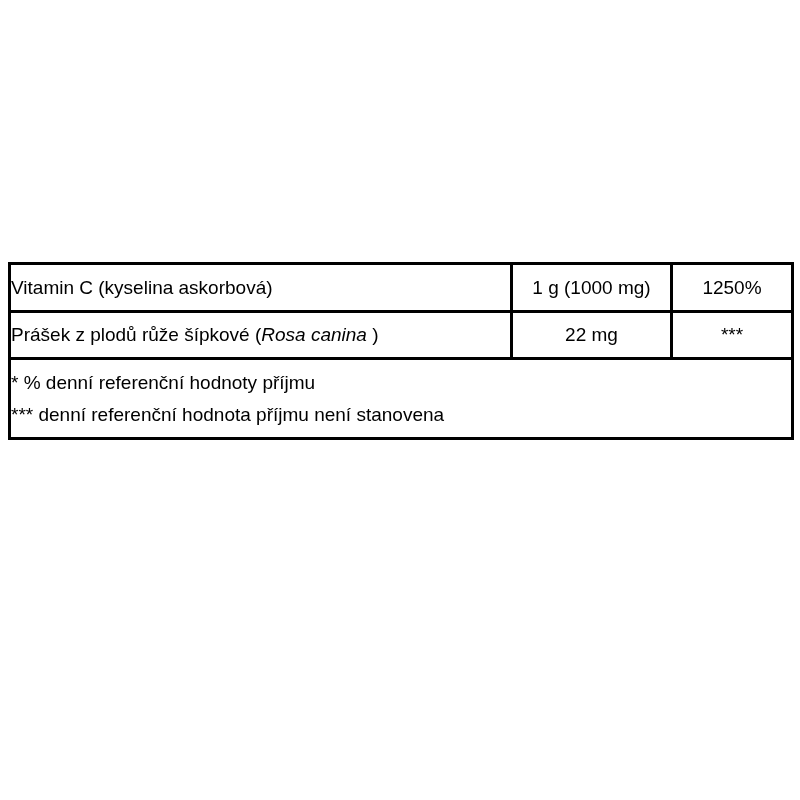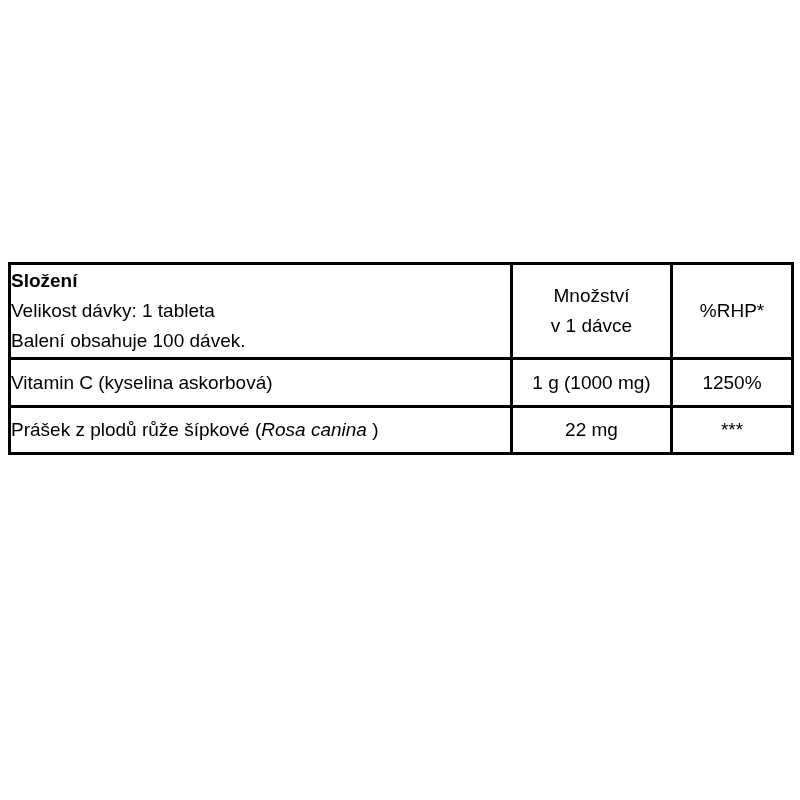--- a/index.html
+++ b/index.html
@@ -56,39 +56,33 @@
 </head>
 <body>
 
 <table class="facts-table">
   <colgroup>
     <col class="c1">
     <col class="c2">
     <col class="c3">
   </colgroup>
   <tbody>
-    <tr class="r-header">
-      <td class="cell-left hdr-lines">
-        <div class="bold">Složení</div>
-        <div>Velikost dávky: 1 tableta</div>
-        <div>Balení obsahuje 100 dávek.</div>
-      </td>
-      <td class="cell-center two-line">
-        <div>Množství</div>
-        <div>v 1 dávce</div>
-      </td>
-      <td class="cell-center">%RHP*</td>
-    </tr>
 
     <tr class="r-item1">
       <td class="cell-left">Vitamin C (kyselina askorbová)</td>
       <td class="cell-center">1 g (1000 mg)</td>
       <td class="cell-center">1250%</td>
     </tr>
 
     <tr class="r-item2">
       <td class="cell-left"><span>Prášek z plodů růže šípkové (</span><span class="italic">Rosa canina</span><span> )</span></td>
       <td class="cell-center">22 mg</td>
       <td class="cell-center">***</td>
     </tr>
 
+    <tr class="r-foot">
+      <td class="cell-left footnotes" colspan="3">
+        <div>* % denní referenční hodnoty příjmu</div>
+        <div>*** denní referenční hodnota příjmu není stanovena</div>
+      </td>
+    </tr>
   </tbody>
 </table>
 
 </body></html>

